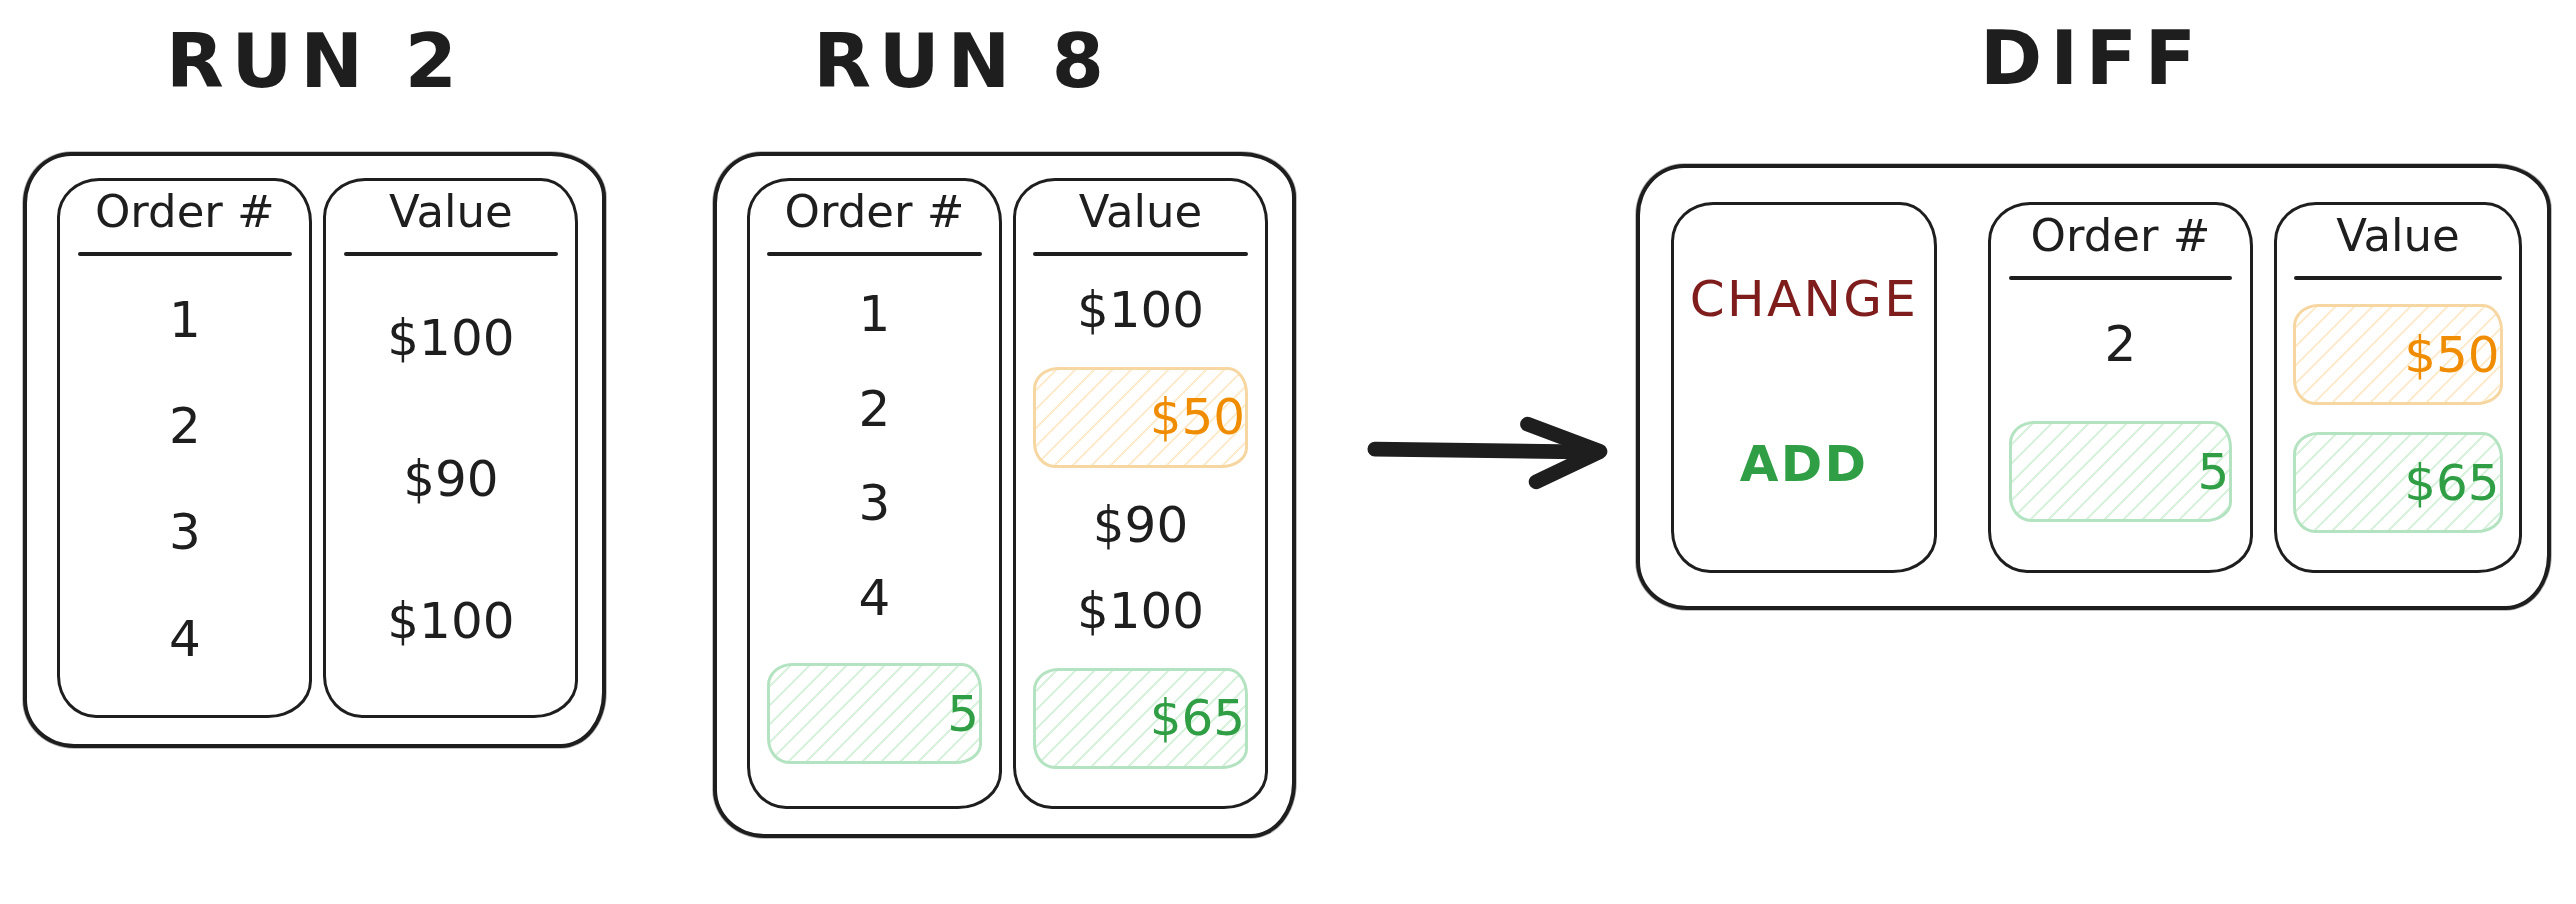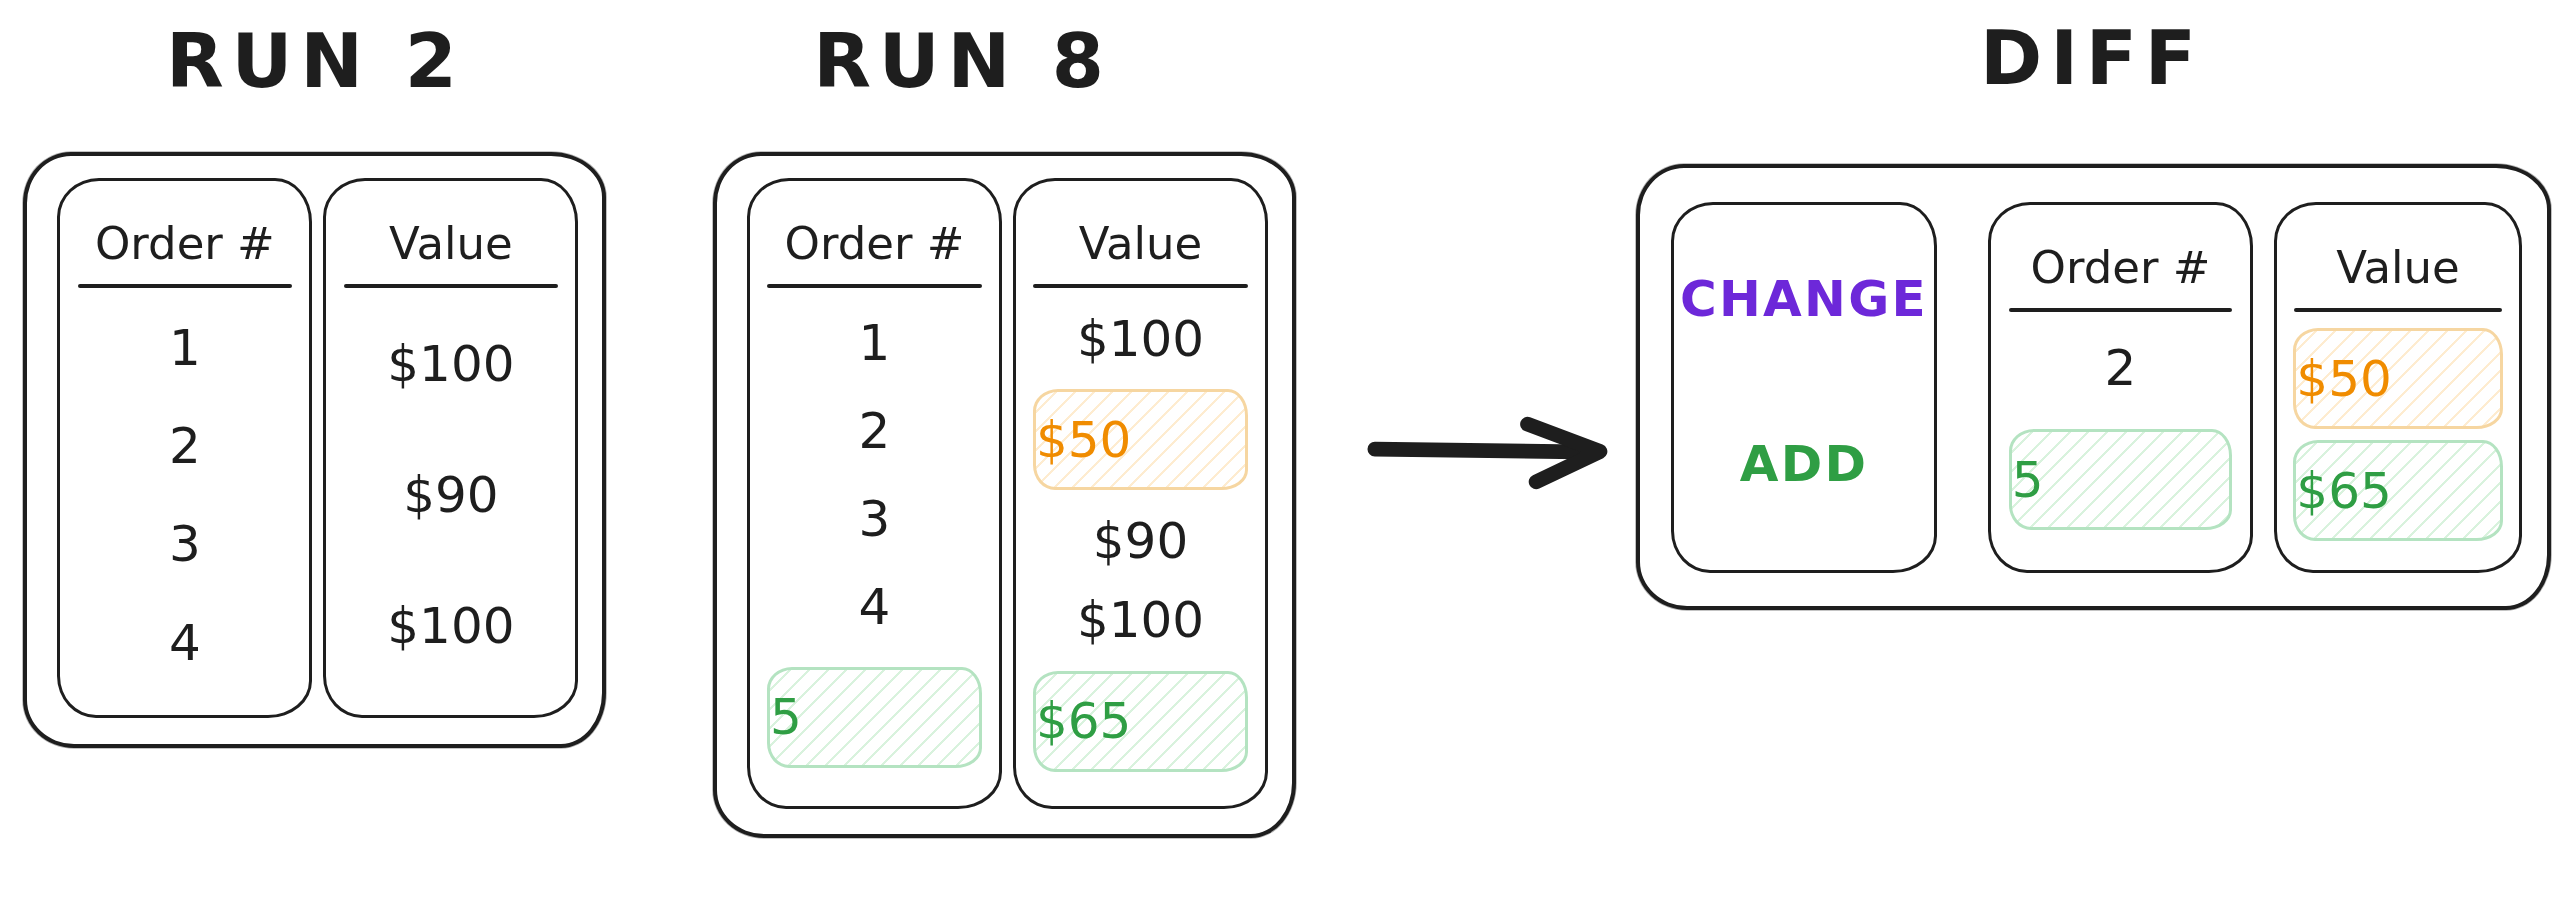--- a/index.html
+++ b/index.html
@@ -33,21 +33,21 @@
   }
   .col {
     position: absolute;
     border: 3.9px solid #1e1e1e;
     border-radius: 42px 37px 44px 39px / 39px 44px 37px 42px;
     display: flex;
     flex-direction: column;
     background: #ffffff;
   }
   .col-header {
-    padding-top: 38px;
+    padding-top: 6px;
     text-align: center;
     font-size: 45px;
     line-height: 1.1;
     border-radius: 30px;
   }
   .underline {
     height: 3.9px;
     background: #1e1e1e;
     margin: 15.6px auto 0 auto;
     width: 86%;
@@ -66,37 +66,37 @@
     font-size: 50px;
     font-weight: 500;
     display: flex;
     align-items: center;
     justify-content: center;
     width: 100%;
   }
   .hl {
     display: flex;
     align-items: center;
-    justify-content: flex-start;
+    justify-content: flex-end;
     width: 84%;
     height: 95px;
     border: 3.1px solid;
     border-radius: 25px 20px 26.5px 22px / 22px 26.5px 20px 25px;
   }
   .hl-orange {
     border-color: #f6d6a1;
     background: repeating-linear-gradient(135deg, rgba(250,176,59,0.24) 0px, rgba(250,176,59,0.24) 2.3px, transparent 2.3px, transparent 13.2px);
     color: #f08c00;
   }
   .hl-green {
     border-color: #b4e3c1;
     background: repeating-linear-gradient(135deg, rgba(64,192,87,0.20) 0px, rgba(64,192,87,0.20) 2.3px, transparent 2.3px, transparent 13.2px);
     color: #2f9e44;
   }
-  .txt-orange { color: #6d28d9; font-weight: bold; letter-spacing: 2.3px; }
+  .txt-orange { color: #7f1d1d; font-weight: normal; letter-spacing: 2.3px; }
   .txt-green  { color: #2f9e44; font-weight: bold; letter-spacing: 2.3px; }
 
   
   #run1-title { left: 23.4px;  top: 17px;  width: 584px; }
   #run2-title { left: 713px; top: 17px;  width: 499px; }
   #diff-title { left: 1636px; top: 14px; width: 912px; }
 
   #run1-panel { left: 23.4px;  top: 152px; width: 575px;  height: 588px; }
   #run2-panel { left: 713px; top: 152px; width: 575px;  height: 678px; }
   #diff-panel { left: 1636px; top: 164px; width: 907px; height: 438px; }

